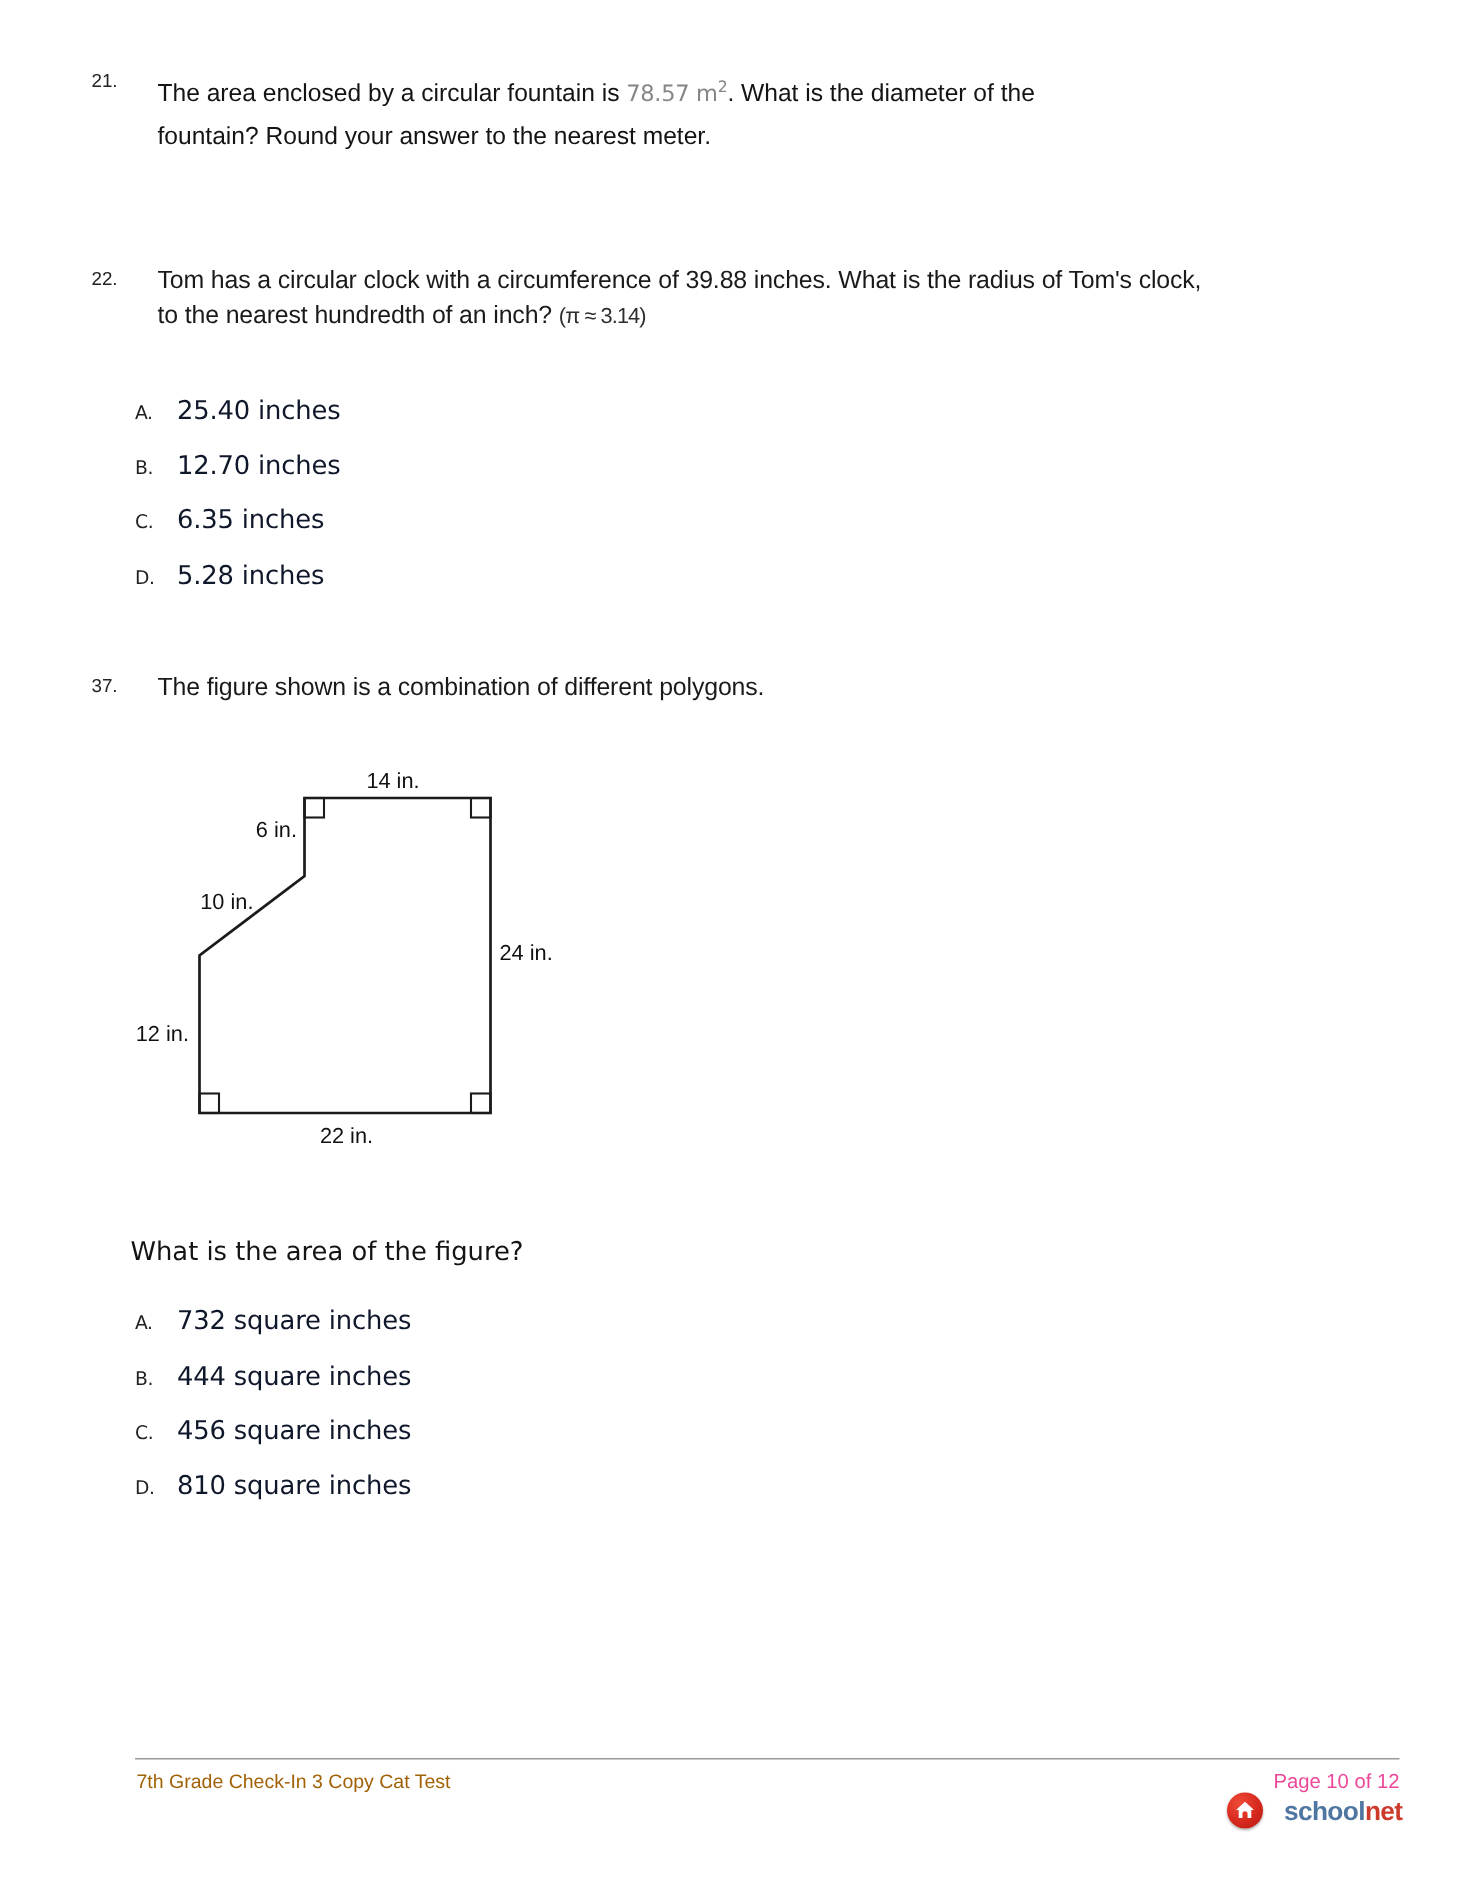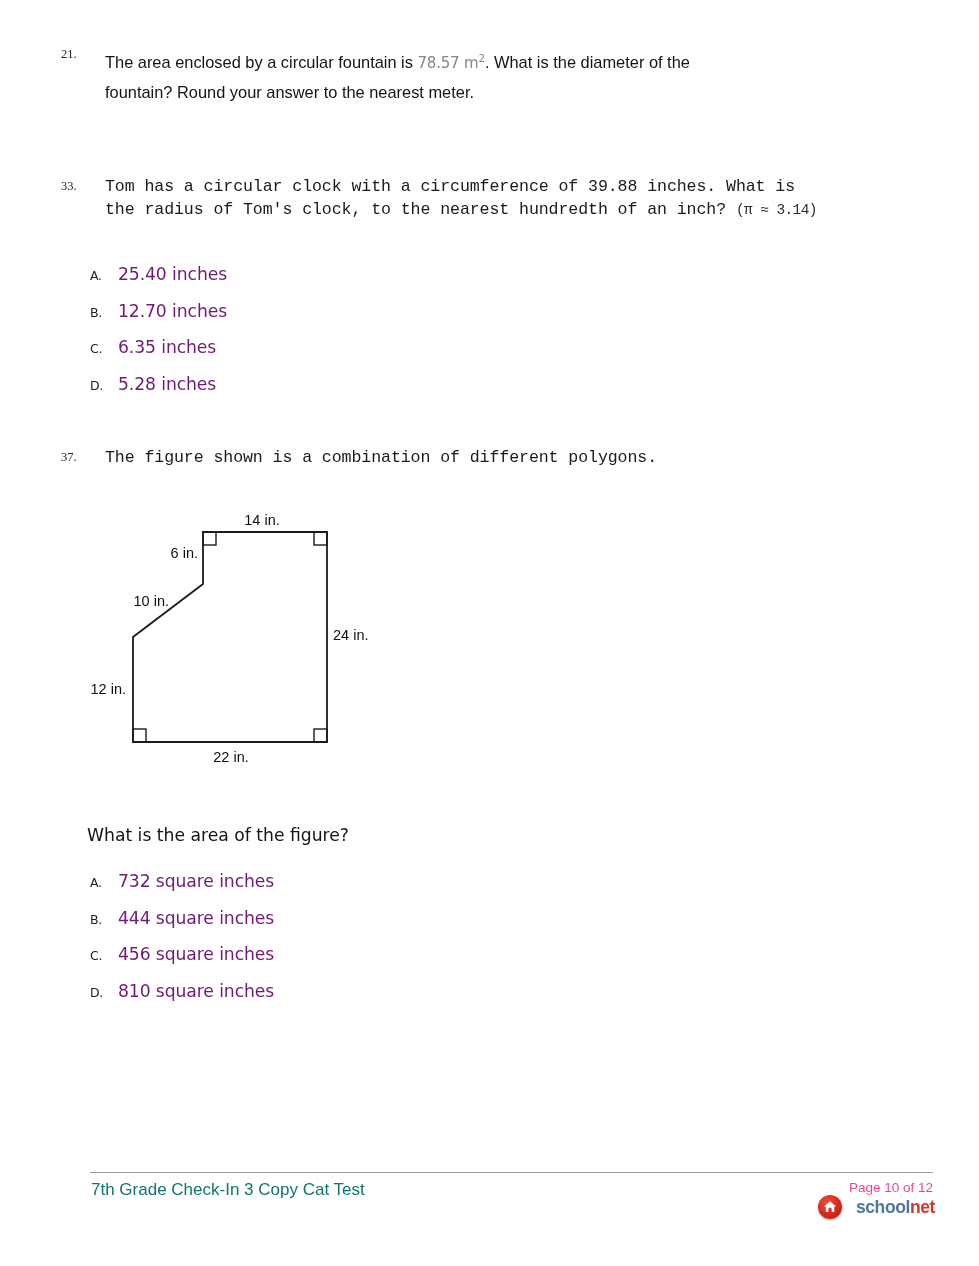--- a/index.html
+++ b/index.html
@@ -10,59 +10,59 @@
     font-family: "Liberation Sans", sans-serif;
     color: #1c1c1c;
     overflow: hidden;
   }
 
   
   .question { position: absolute; left: 61px; }
   .qnum {
     position: absolute; left: 0; top: 3px;
     font-size: 12.5px; color: #222;
-    font-family: Liberation Serif, serif;
+    font-family: Liberation Sans, sans-serif;
   }
   .qtext { margin-left: 44px; }
 
   .q21-text {
     width: 645px;
     font-family: "Liberation Sans", sans-serif;
     font-size: 16.4px; line-height: 29px; color: #141414;
   }
   .math-gray {
     color: #868686;
     font-family: "DejaVu Sans", sans-serif;
     font-size: 15px; letter-spacing: -0.2px;
   }
   .math-gray sup { font-size: 10.5px; }
 
   .q22-text, .q23-text {
     width: 712px;
-    font-family: Liberation Mono, monospace;
+    font-family: Liberation Sans, sans-serif;
     font-size: 16.6px; line-height: 22.5px; color: #1a1a1a;
     letter-spacing: -0.1px;
   }
   .pi-note {
     font-size: 14.5px; color: #2e2e2e; letter-spacing: -0.6px;
   }
 
   
   .option {
     position: absolute; left: 90px;
     display: flex; align-items: baseline;
   }
   .opt-letter {
     width: 28px; flex: 0 0 28px;
     font-size: 12.5px; color: #222;
     font-family: "DejaVu Sans", sans-serif; letter-spacing: -0.3px;
   }
   .opt-text {
     font-family: "DejaVu Sans", sans-serif;
-    font-size: 17.2px; color: #701a75; letter-spacing: -0.1px;
+    font-size: 17.2px; color: #0f172a; letter-spacing: -0.1px;
   }
 
   .prompt-line {
     position: absolute; left: 87px;
     font-family: "DejaVu Sans", sans-serif;
     font-size: 17.2px; color: #141414; margin-top: 17px;
   }
 
   
   .figure-wrap { position: absolute; left: 85px; top: 500px; }
@@ -74,21 +74,21 @@
   }
 
   
   .footer-rule {
     position: absolute; left: 90px; top: 1172px;
     width: 843px; height: 0;
     border-top: 1px solid #9a9a9a;
   }
   .footer-left {
     position: absolute; left: 91px; top: 1180px;
-    font-size: 17px; color: #0f766e;
+    font-size: 13px; color: #a16207;
   }
   .footer-right {
     position: absolute; right: 46px; top: 1180px;
     font-size: 13.5px; color: #ec4899;
   }
   .logo {
     position: absolute; right: 44px; top: 1195px;
     display: flex; align-items: center; gap: 14px;
   }
   .logo-badge {
@@ -106,21 +106,21 @@
 </style>
 </head>
 <body>
 
 <div class="question" style="top:44px">
   <span class="qnum">21.</span>
   <div class="qtext q21-text"><span>The area enclosed by a circular fountain is </span><span class="math-gray"><span>78.57 m</span><sup>2</sup></span><span>. What is the diameter of the fountain? Round your answer to the nearest meter.</span></div>
 </div>
 
 <div class="question" style="top:176px">
-  <span class="qnum">33.</span>
+  <span class="qnum">22.</span>
   <div class="qtext q22-text"><span>Tom has a circular clock with a circumference of 39.88 inches. What is the radius of Tom's clock, to the nearest hundredth of an inch? </span><span class="pi-note">(π ≈ 3.14)</span></div>
 </div>
 
 <div class="option" style="top:264px">
   <span class="opt-letter">A.</span>
   <span class="opt-text">25.40 inches</span>
 </div>
 <div class="option" style="top:301px">
   <span class="opt-letter">B.</span>
   <span class="opt-text">12.70 inches</span>

